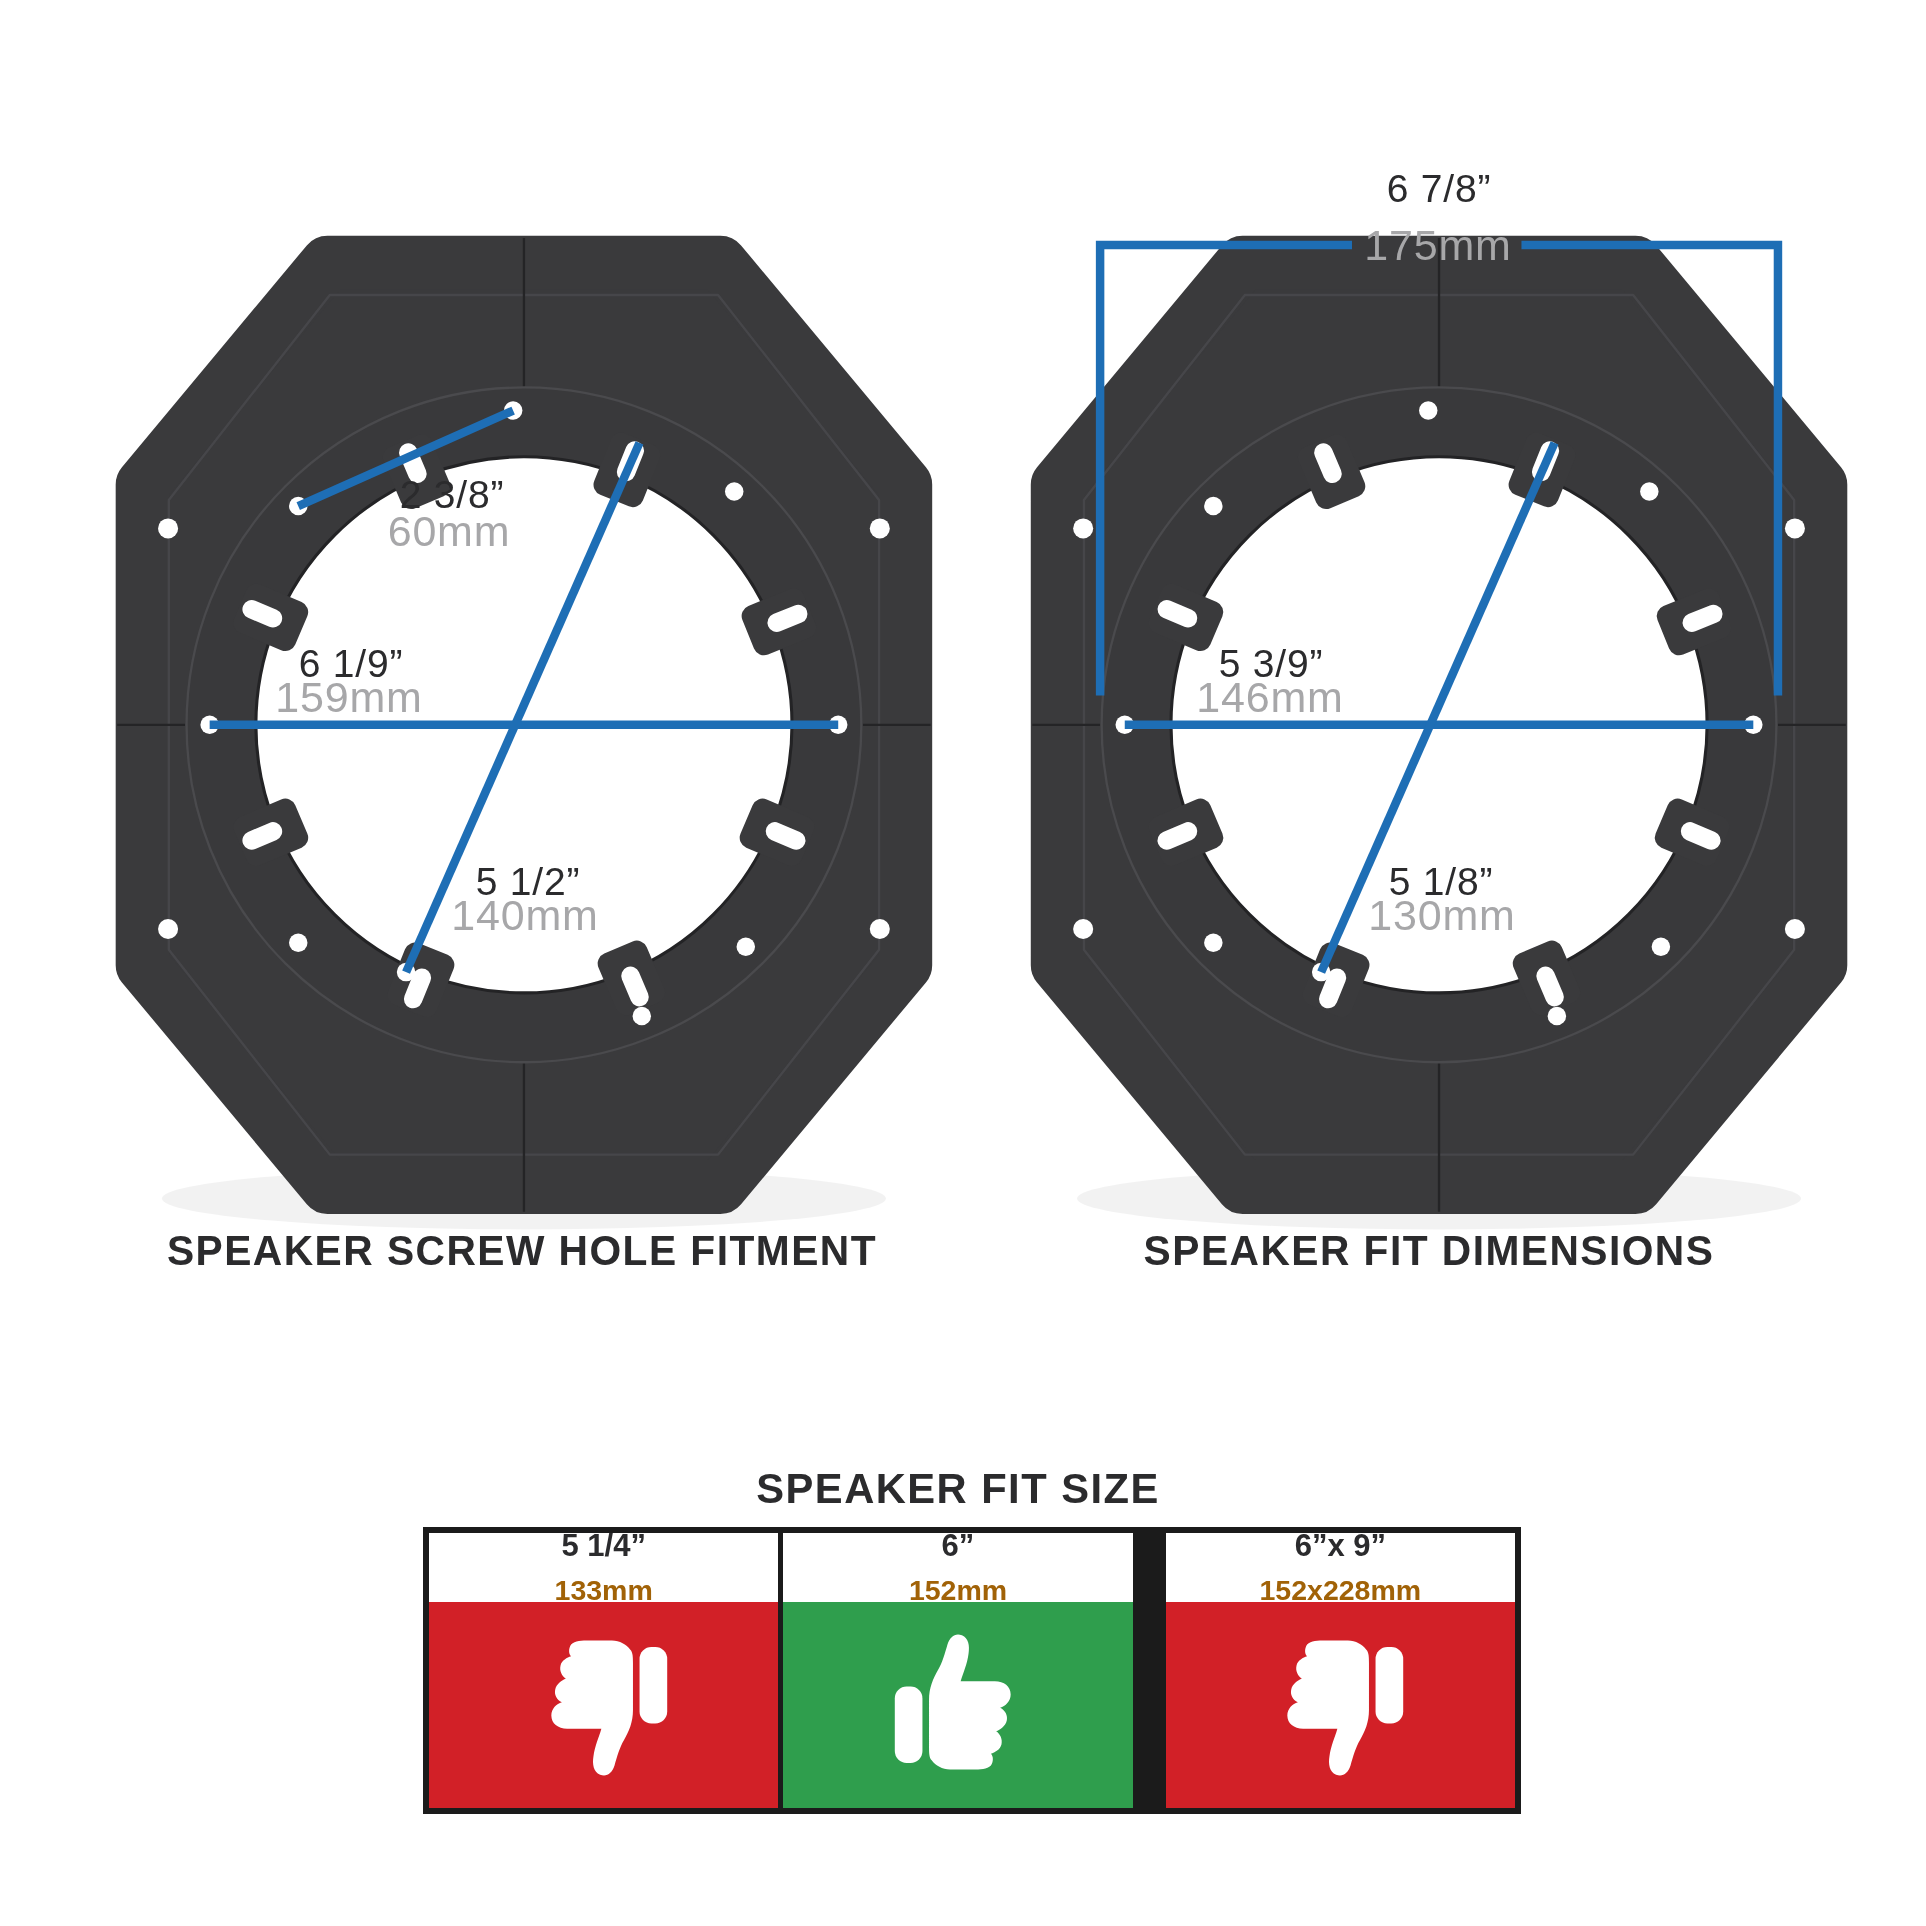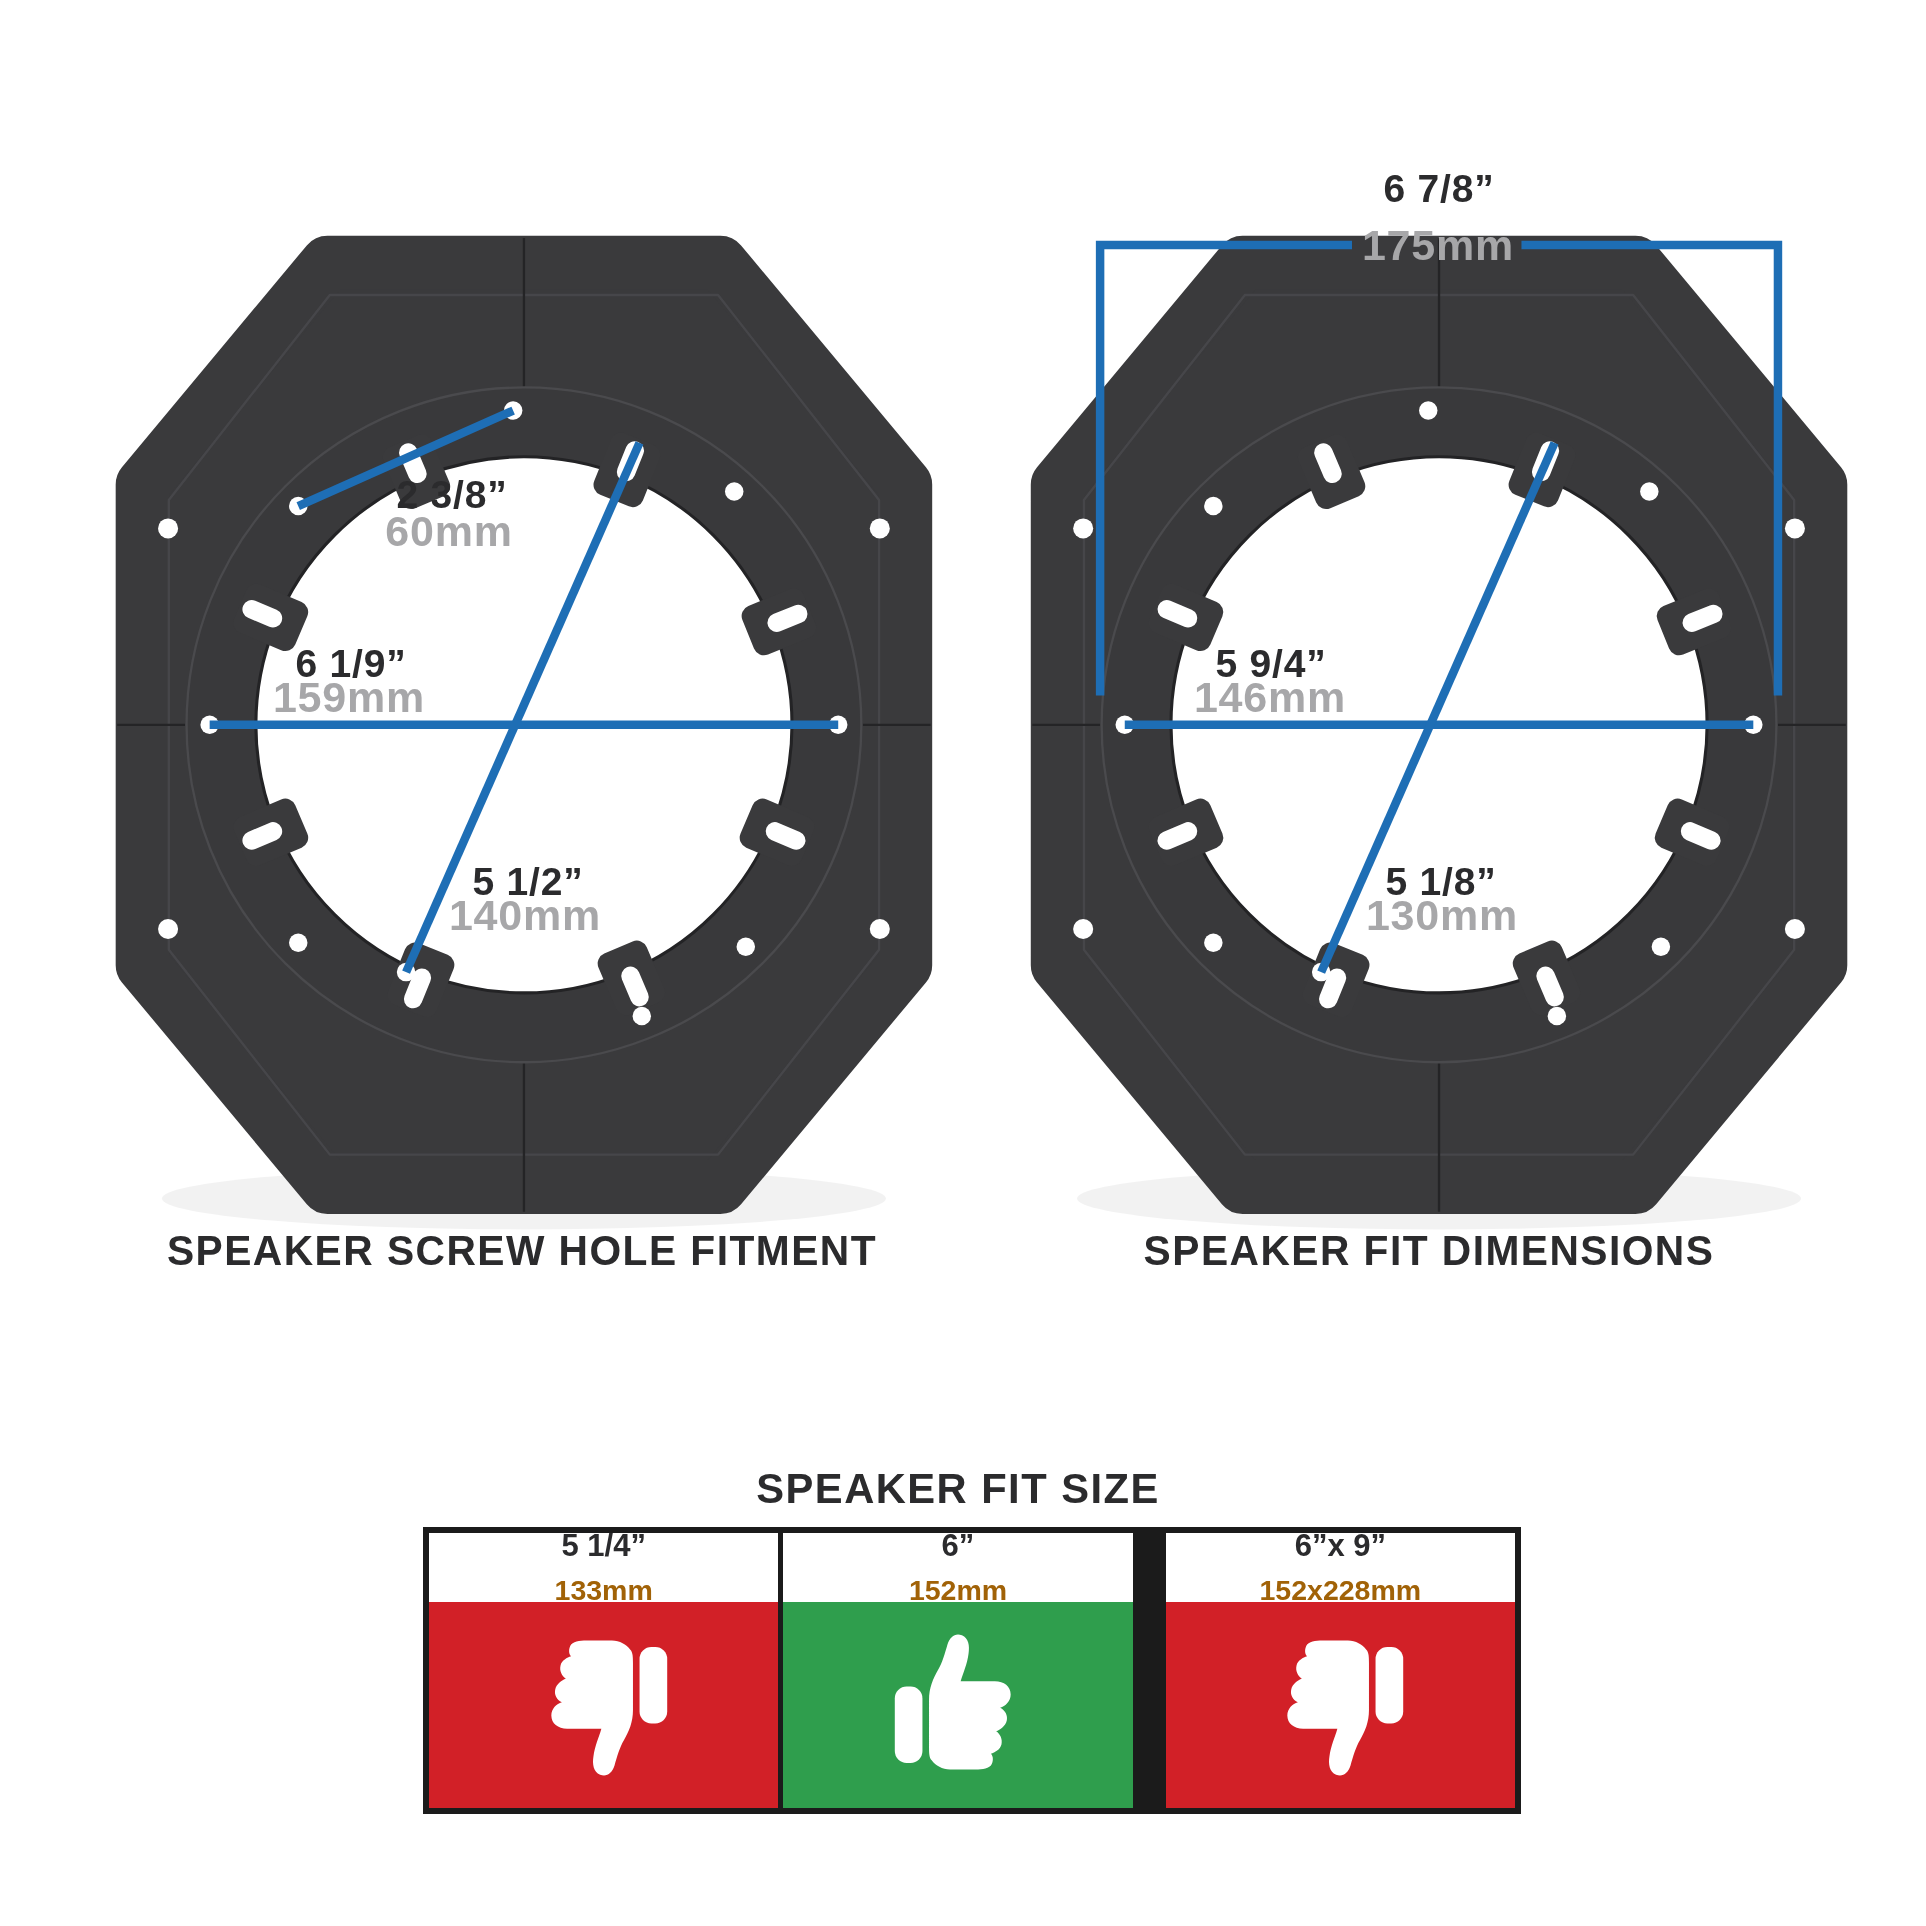--- a/index.html
+++ b/index.html
@@ -2,21 +2,21 @@
 <html style="font-size:12.3px"><head>
 <meta charset="utf-8">
 <style>
   html,body{margin:0;padding:0;background:#ffffff;}
   .canvas{
     position:relative;width:1926px;height:1926px;background:#ffffff;overflow:hidden;
     font-family:"Liberation Sans", sans-serif;
   }
   .dim-label{
     position:absolute;transform:translate(-50%,-50%);
-    font-weight:700;white-space:nowrap;letter-spacing:0.8px;
+    font-weight:400;white-space:nowrap;letter-spacing:0.8px;
     text-align:center;line-height:1;
   }
   .dim-in{font-size:39px;color:#2b2b2d;}
   .dim-mm{font-size:43px;color:#a7a7a9;}
   .caption{
     position:absolute;transform:translate(-50%,-50%) scaleX(0.97);
     font-weight:700;font-size:42px;color:#2b2b2d;letter-spacing:1.5px;white-space:nowrap;
   }
   .table-title{
     position:absolute;transform:translate(-50%,-50%) scaleX(0.97);
@@ -140,21 +140,21 @@
 
   <div class="dim-label dim-in" style="left:351px;top:663px">6 1/9”</div>
   <div class="dim-label dim-mm" style="left:349px;top:697px">159mm</div>
 
   <div class="dim-label dim-in" style="left:528px;top:881px">5 1/2”</div>
   <div class="dim-label dim-mm" style="left:525px;top:915px">140mm</div>
 
   <div class="dim-label dim-in" style="left:1439px;top:188px">6 7/8”</div>
   <div class="dim-label dim-mm" style="left:1438px;top:245px">175mm</div>
 
-  <div class="dim-label dim-in" style="left:1271px;top:663px">5 9/4”</div>
+  <div class="dim-label dim-in" style="left:1271px;top:663px">5 3/9”</div>
   <div class="dim-label dim-mm" style="left:1270px;top:697px">146mm</div>
 
   <div class="dim-label dim-in" style="left:1441px;top:881px">5 1/8”</div>
   <div class="dim-label dim-mm" style="left:1442px;top:915px">130mm</div>
 
   <div class="caption" style="left:522px;top:1251px">SPEAKER SCREW HOLE FITMENT</div>
   <div class="caption" style="left:1429px;top:1251px">SPEAKER FIT DIMENSIONS</div>
   <div class="table-title" style="left:958px;top:1488px">SPEAKER FIT SIZE</div>
 
   <div class="fit-table">

